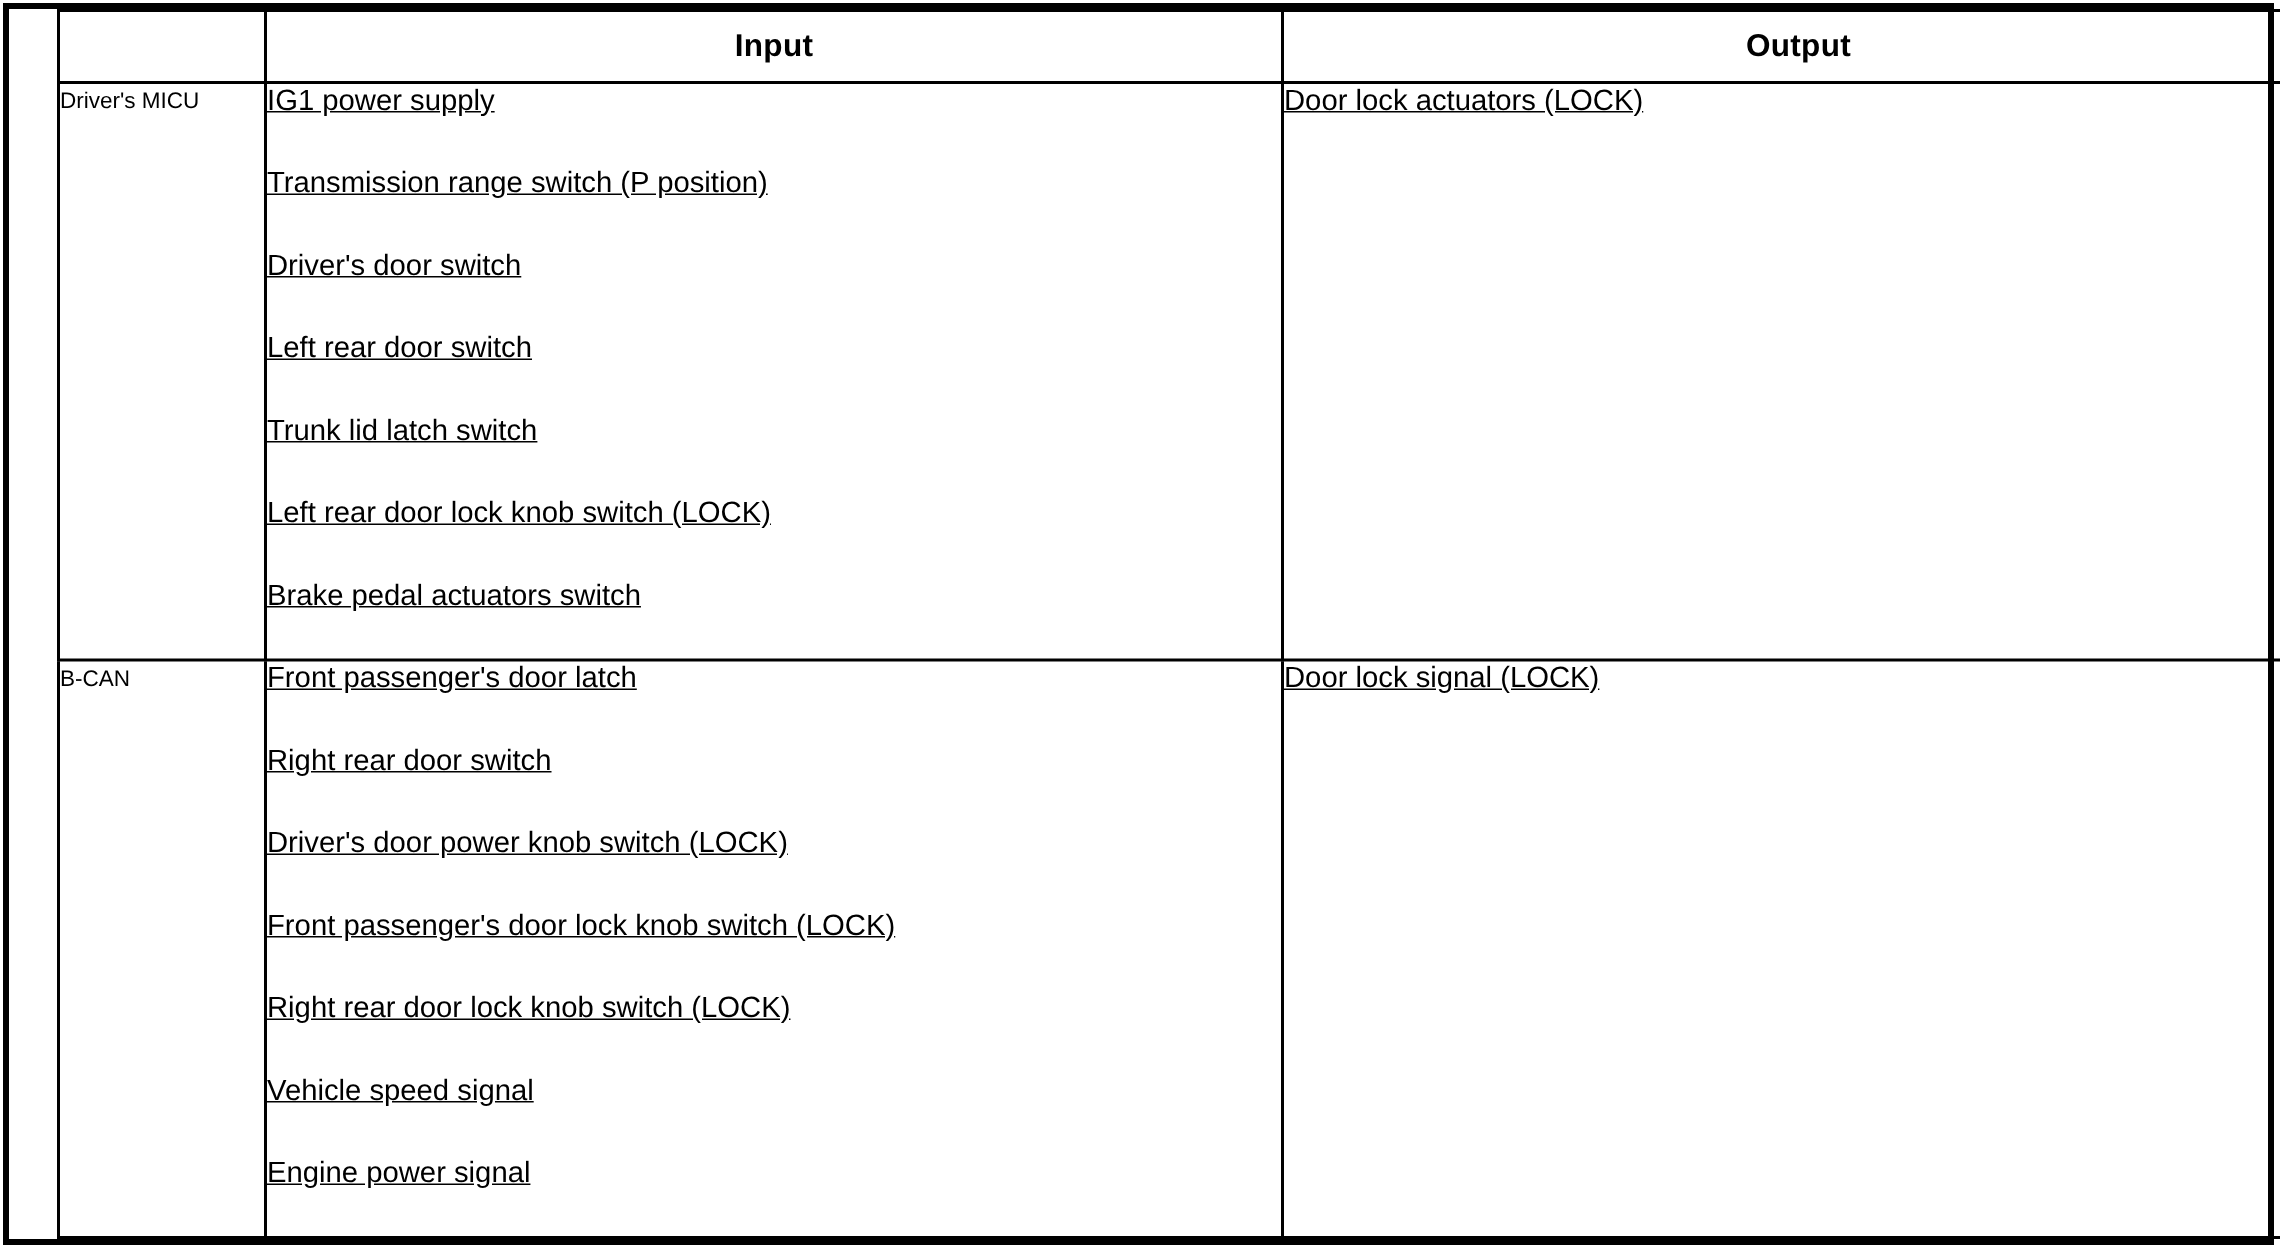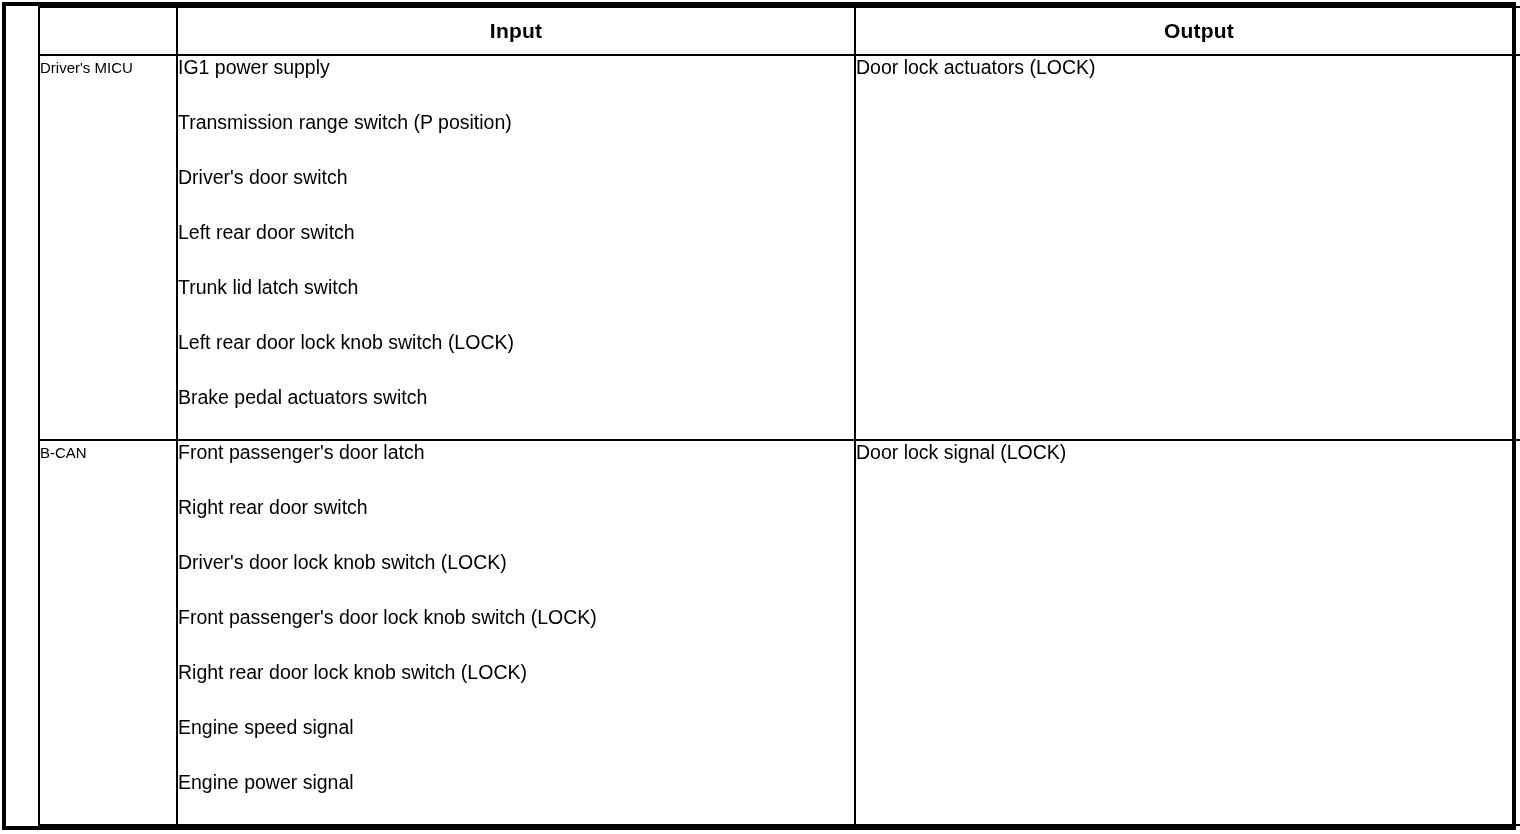--- a/index.html
+++ b/index.html
@@ -55,20 +55,21 @@
     padding: 13px 12px 10px 12px;
     font-size: 19.5px;
     line-height: 23px;
   }
   .source-label {
     font-size: 15px;
     line-height: 24px;
   }
   .cell-item {
     margin: 0 0 32px 0;
+    text-decoration: underline;
   }
   .cell-item:last-child {
     margin-bottom: 0;
   }
 </style>
 </head>
 <body>
 
 <div class="page">
   <div class="table-wrap">
@@ -103,24 +104,24 @@
             <div class="cell-item">Door lock actuators (LOCK)</div>
           </td>
         </tr>
         <tr>
           <td>
             <div class="source-label">B-CAN</div>
           </td>
           <td>
             <div class="cell-item">Front passenger's door latch</div>
             <div class="cell-item">Right rear door switch</div>
-            <div class="cell-item">Driver's door lock knob switch (LOCK)</div>
+            <div class="cell-item">Driver's door power knob switch (LOCK)</div>
             <div class="cell-item">Front passenger's door lock knob switch (LOCK)</div>
             <div class="cell-item">Right rear door lock knob switch (LOCK)</div>
-            <div class="cell-item">Engine speed signal</div>
+            <div class="cell-item">Vehicle speed signal</div>
             <div class="cell-item">Engine power signal</div>
           </td>
           <td>
             <div class="cell-item">Door lock signal (LOCK)</div>
           </td>
         </tr>
       </tbody>
     </table>
   </div>
 </div>

